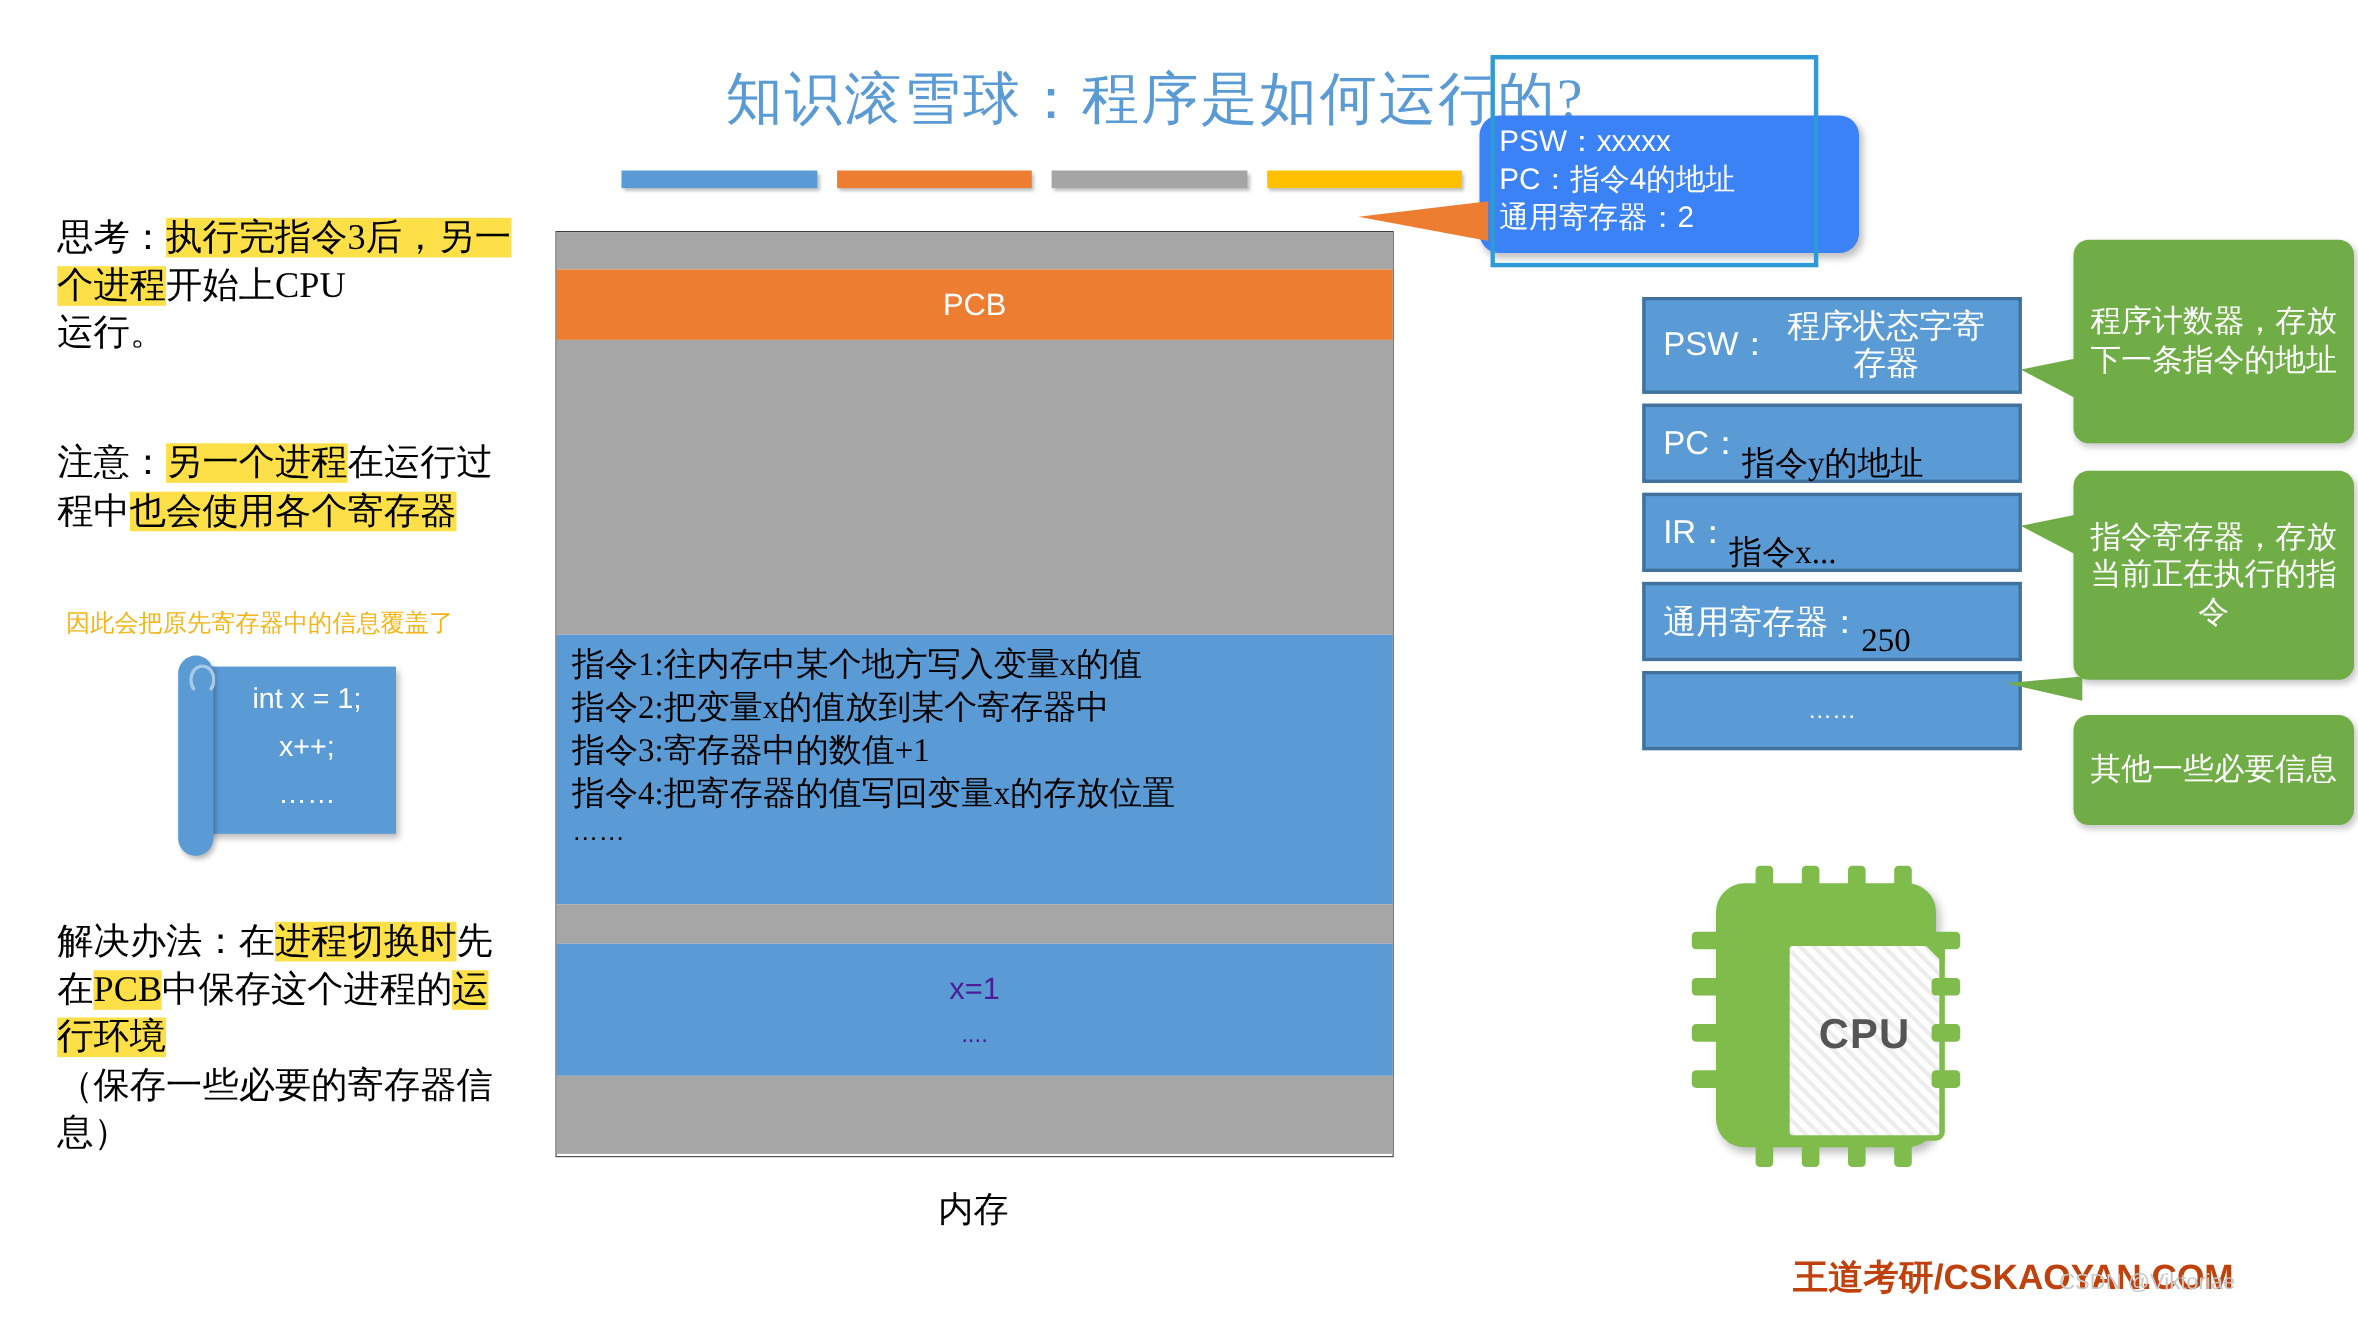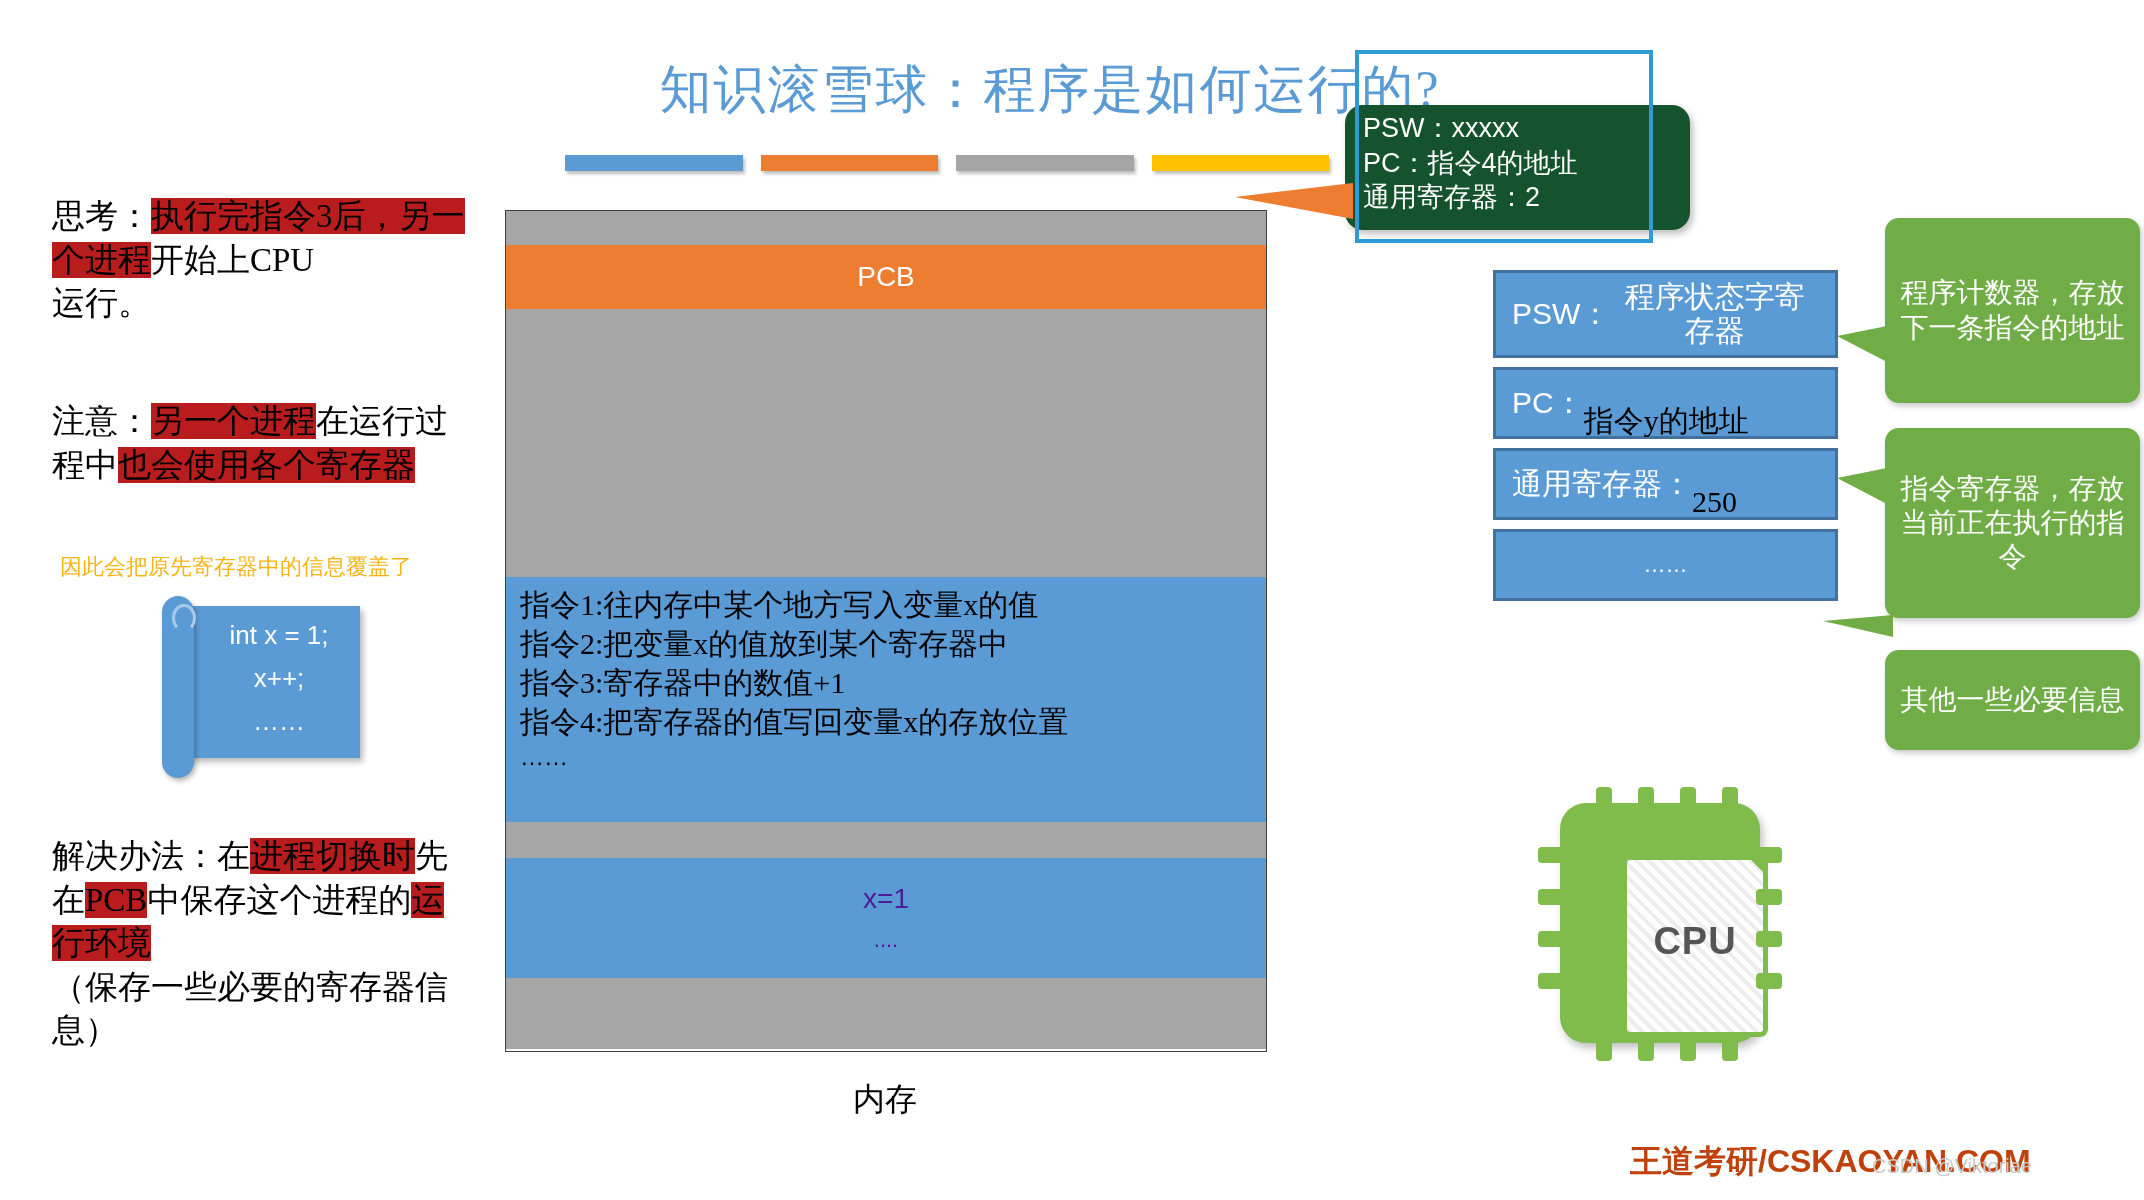--- a/index.html
+++ b/index.html
@@ -24,21 +24,21 @@
     left:565px;top:155px;width:960px;height:16px;
     display:flex;gap:18px;
   }
   #title-underline .seg{flex:1;height:16px;box-shadow:2px 3px 3px rgba(0,0,0,.25);}
 
   
   .note{
     font-family:"Liberation Serif", serif;
     font-size:33px;color:#000;line-height:1.32;
   }
-  .hl{background:#b91c1c;}
+  .hl{background:#fde047;}
   #note-think{left:52px;top:195px;width:420px;}
   #note-attention{left:52px;top:400px;width:420px;}
   #note-yellow{
     left:60px;top:552px;width:520px;
     font-family:"Liberation Sans", sans-serif;
     font-size:22px;color:#f5b516;font-weight:400;white-space:nowrap;
   }
   #note-solution{left:52px;top:835px;width:420px;}
 
   
@@ -85,21 +85,21 @@
   #data-block .v1{font-size:28px;}
   #data-block .v2{font-size:22px;margin-top:12px;}
   #memory-caption{
     left:505px;top:1078px;width:760px;text-align:center;
     font-family:Liberation Serif, serif;font-size:32px;color:#000;
   }
 
   
   #psw-callout{
     left:1345px;top:105px;width:345px;height:125px;
-    background:#14532d;border-radius:18px;
+    background:#3b82f6;border-radius:18px;
     box-shadow:3px 4px 7px rgba(0,0,0,.25);
   }
   #psw-callout .lines{
     padding:6px 0 0 18px;color:#fff;
     font-family:"Liberation Sans", sans-serif;font-size:27px;line-height:1.28;
   }
   #psw-callout .tail{
     position:absolute;left:-110px;top:78px;width:0;height:0;
     border-top:14px solid transparent;border-bottom:22px solid transparent;
     border-right:118px solid #ed7d31;
@@ -262,20 +262,24 @@
   <div class="abs" id="blue-frame"></div>
 
   <div class="abs" id="registers">
     <div class="reg" id="reg-psw">
       <span class="k">PSW：</span>
         <span>程序状态字寄存器</span>
     </div>
     <div class="reg" id="reg-pc">
       <span class="k">PC：</span>
         <span class="dark">指令y的地址</span>
+    </div>
+    <div class="reg" id="reg-ir">
+      <span class="k">IR：</span>
+        <span class="dark">指令x...</span>
     </div>
     <div class="reg" id="reg-gp">
       <span>通用寄存器：</span>
         <span class="dark">250</span>
     </div>
     <div class="reg" id="reg-dots">
       <span>……</span>
     </div>
   </div>
 

